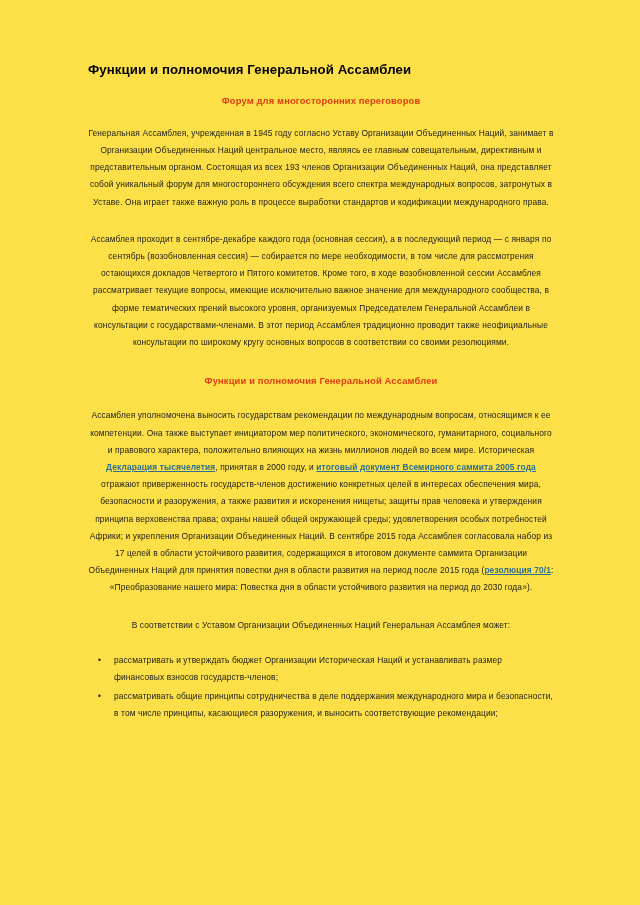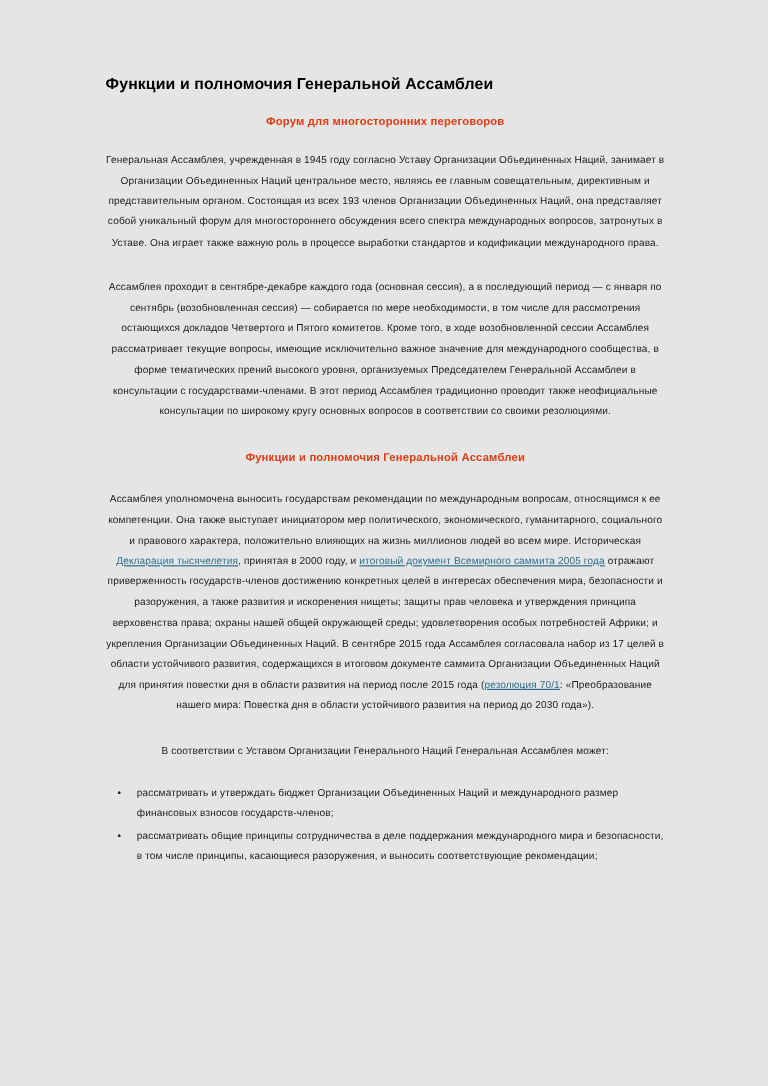--- a/index.html
+++ b/index.html
@@ -13,21 +13,21 @@
     height: 905px;
     font-family: "Liberation Sans", "DejaVu Sans", sans-serif;
     color: #000000;
     -webkit-font-smoothing: antialiased;
     overflow: hidden;
   }
   .page {
     position: relative;
     width: 640px;
     height: 905px;
-    background: #e5e5e5;
+    background: #fde047;
     box-sizing: border-box;
   }
   .doc-body {
     position: absolute;
     left: 88px;
     top: 62px;
     width: 466px;
   }
   h1.doc-title {
     font-size: 13.2px;
@@ -57,20 +57,21 @@
     margin: 0 0 20px 0;
     text-align: center;
     letter-spacing: 0.12px;
   }
   p.para.tight {
     margin-bottom: 18px;
   }
   a.doc-link {
     color: #2d6f8e;
     text-decoration: underline;
+    font-weight: bold;
   }
   ul.bullet-list {
     margin: 0;
     padding: 0 0 0 24px;
     list-style: none;
   }
   ul.bullet-list li {
     position: relative;
     font-size: 8.4px;
     line-height: 17.2px;
@@ -100,21 +101,21 @@
     <h2 class="section-heading">Форум для многосторонних переговоров</h2>
 
     <p class="para">Генеральная Ассамблея, учрежденная в 1945 году согласно Уставу Организации Объединенных Наций, занимает в Организации Объединенных Наций центральное место, являясь ее главным совещательным, директивным и представительным органом. Состоящая из всех 193 членов Организации Объединенных Наций, она представляет собой уникальный форум для многостороннего обсуждения всего спектра международных вопросов, затронутых в Уставе. Она играет также важную роль в процессе выработки стандартов и кодификации международного права.</p>
 
     <p class="para">Ассамблея проходит в сентябре-декабре каждого года (основная сессия), а в последующий период — с января по сентябрь (возобновленная сессия) — собирается по мере необходимости, в том числе для рассмотрения остающихся докладов Четвертого и Пятого комитетов. Кроме того, в ходе возобновленной сессии Ассамблея рассматривает текущие вопросы, имеющие исключительно важное значение для международного сообщества, в форме тематических прений высокого уровня, организуемых Председателем Генеральной Ассамблеи в консультации с государствами-членами. В этот период Ассамблея традиционно проводит также неофициальные консультации по широкому кругу основных вопросов в соответствии со своими резолюциями.</p>
 
     <h2 class="section-heading second">Функции и полномочия Генеральной Ассамблеи</h2>
 
     <p class="para"><span>Ассамблея уполномочена выносить государствам рекомендации по международным вопросам, относящимся к ее компетенции. Она также выступает инициатором мер политического, экономического, гуманитарного, социального и правового характера, положительно влияющих на жизнь миллионов людей во всем мире. Историческая </span><a class="doc-link" href="#">Декларация тысячелетия</a><span>, принятая в 2000 году, и </span><a class="doc-link" href="#">итоговый документ Всемирного саммита 2005 года</a><span> отражают приверженность государств-членов достижению конкретных целей в интересах обеспечения мира, безопасности и разоружения, а также развития и искоренения нищеты; защиты прав человека и утверждения принципа верховенства права; охраны нашей общей окружающей среды; удовлетворения особых потребностей Африки; и укрепления Организации Объединенных Наций. В сентябре 2015 года Ассамблея согласовала набор из 17 целей в области устойчивого развития, содержащихся в итоговом документе саммита Организации Объединенных Наций для принятия повестки дня в области развития на период после 2015 года (</span><a class="doc-link" href="#">резолюция 70/1</a><span>: «Преобразование нашего мира: Повестка дня в области устойчивого развития на период до 2030 года»).</span></p>
 
-    <p class="para tight">В соответствии с Уставом Организации Генерального Наций Генеральная Ассамблея может:</p>
+    <p class="para tight">В соответствии с Уставом Организации Объединенных Наций Генеральная Ассамблея может:</p>
 
     <ul class="bullet-list">
-      <li>рассматривать и утверждать бюджет Организации Объединенных Наций и международного размер финансовых взносов государств-членов;</li>
+      <li>рассматривать и утверждать бюджет Организации Историческая Наций и устанавливать размер финансовых взносов государств-членов;</li>
       <li>рассматривать общие принципы сотрудничества в деле поддержания международного мира и безопасности, в том числе принципы, касающиеся разоружения, и выносить соответствующие рекомендации;</li>
     </ul>
 
   </div>
 </div>
 
 </body></html>

